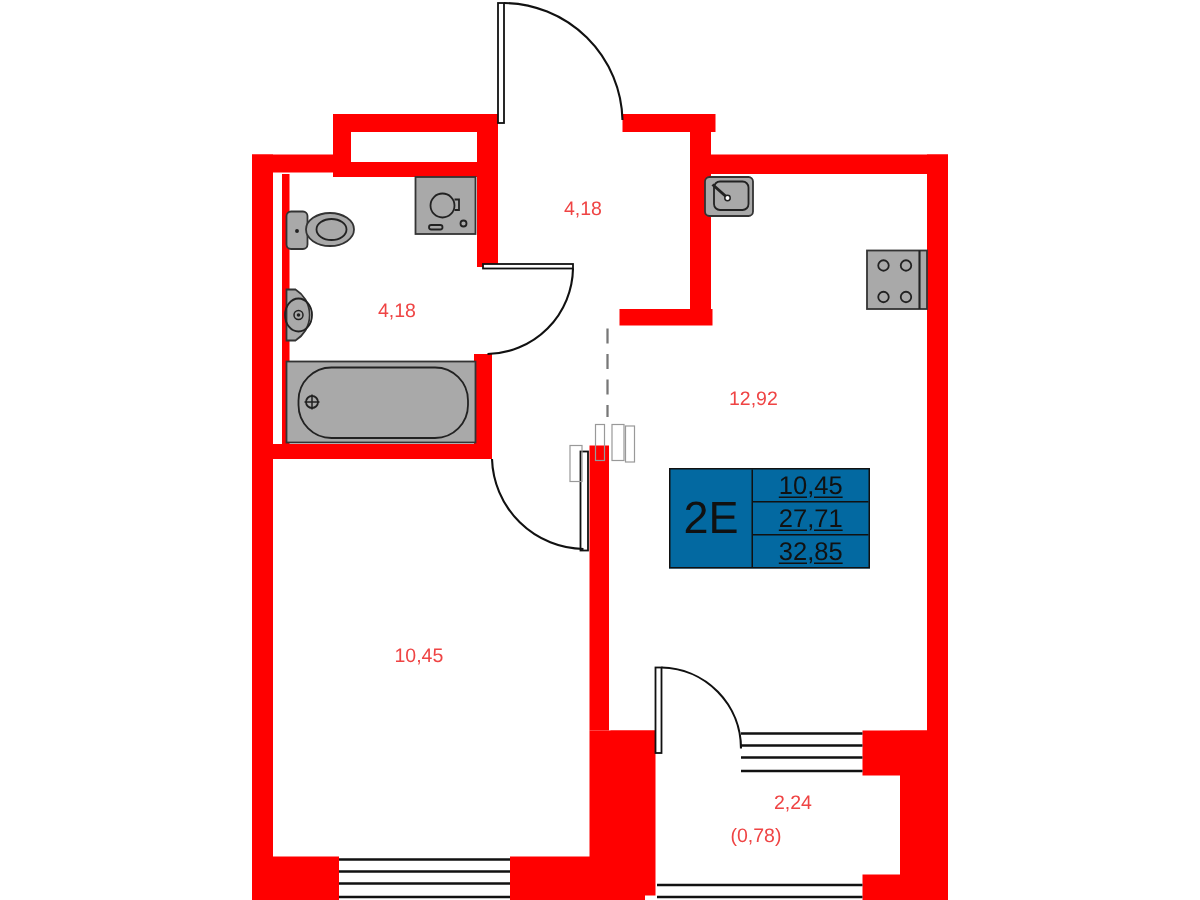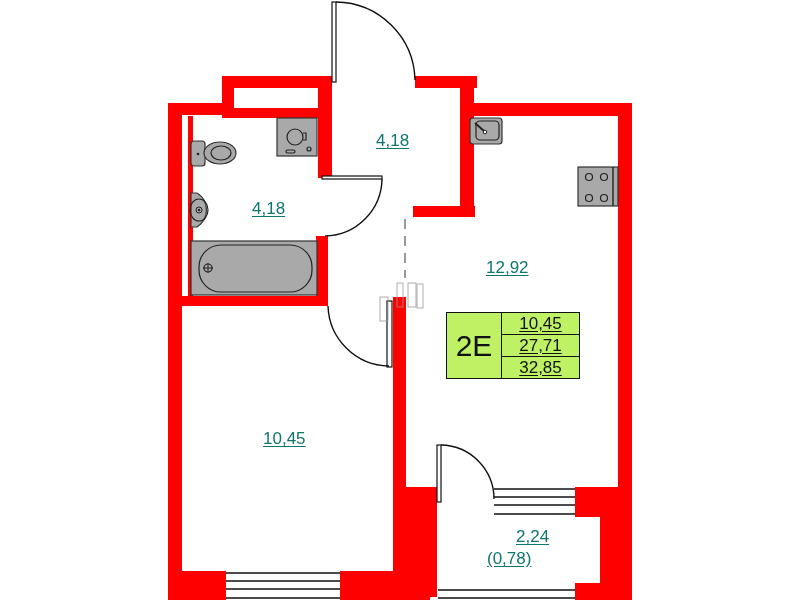--- a/index.html
+++ b/index.html
@@ -4,22 +4,22 @@
   <style>
     html, body { margin: 0; padding: 0; background: #ffffff; }
     body { width: 800px; height: 600px; position: relative; overflow: hidden; font-family: "Liberation Sans", sans-serif; }
     #plan { position: absolute; left: 0; top: 0; width: 800px; height: 600px; }
     .wall { fill: #ff0000; }
     .fixture { fill: #a9a9a9; stroke: #333333; stroke-width: 1.2; }
     .fixline { fill: none; stroke: #222222; stroke-width: 1.2; }
     .door-arc { fill: none; stroke: #111111; stroke-width: 1.4; }
     .door-leaf { fill: #ffffff; stroke: #111111; stroke-width: 1.2; }
     .win-line { stroke: #111111; stroke-width: 1.6; }
-    .area-label { position: absolute; font-size: 17px; color: #0f766e; text-decoration: underline; text-underline-offset: 2px; white-space: nowrap; }
-    .summary { position: absolute; left: 446px; top: 312px; width: 134px; height: 67px; border: 1.5px solid #111; box-sizing: border-box; display: flex; background: #bef264; }
+    .area-label { position: absolute; font-size: 13px; color: #ef4444; text-underline-offset: 2px; white-space: nowrap; }
+    .summary { position: absolute; left: 446px; top: 312px; width: 134px; height: 67px; border: 1.5px solid #111; box-sizing: border-box; display: flex; background: #0369a1; }
     .summary .type { width: 54px; border-right: 1.5px solid #111; display: flex; align-items: center; justify-content: center; font-size: 30px; color: #111; }
     .summary .vals { flex: 1; display: flex; flex-direction: column; }
     .summary .vals div { flex: 1; display: flex; align-items: center; justify-content: center; font-size: 17px; color: #111; text-decoration: underline; text-underline-offset: 2px; }
     .summary .vals div + div { border-top: 1.5px solid #111; }
   </style>
 </head>
 <body>
 
 <svg id="plan" viewBox="0 0 800 600" xmlns="http://www.w3.org/2000/svg">
 

